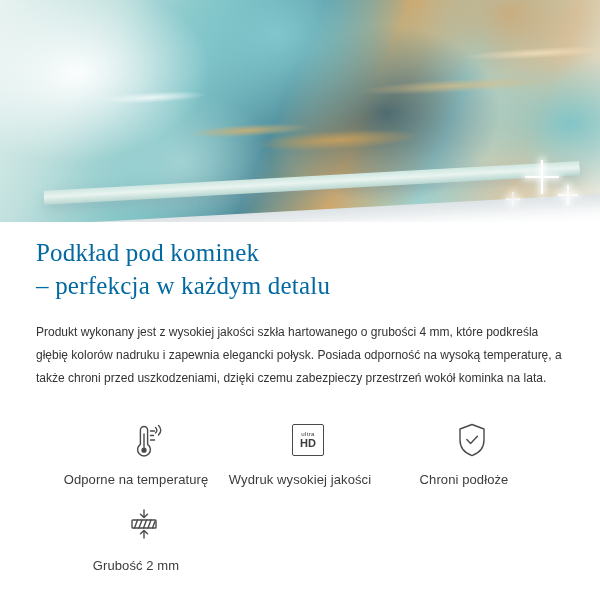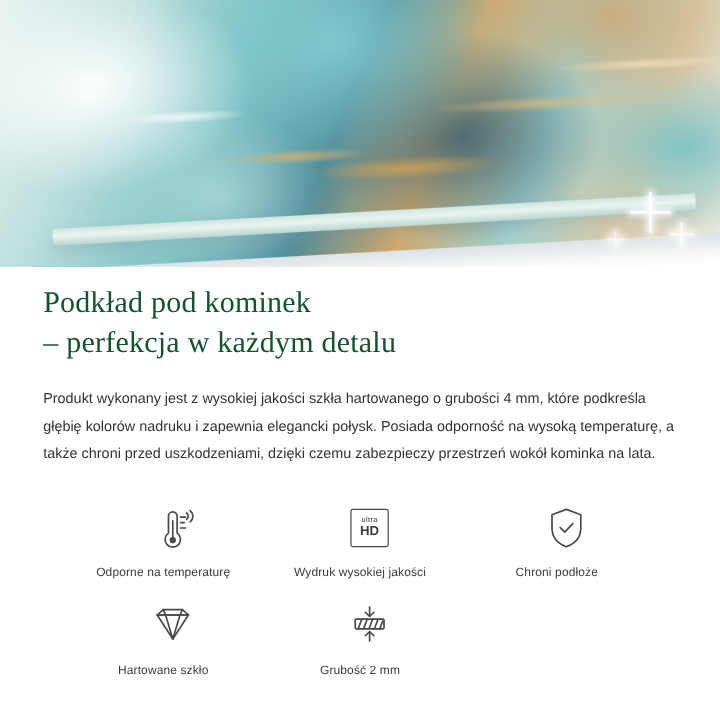--- a/index.html
+++ b/index.html
@@ -98,21 +98,21 @@
   .sparkle.s3 { left: 506px; top: 192px; width: 14px; height: 14px; opacity: 0.7; }
 
   
   .content {
     padding: 14px 36px 0 36px;
   }
   .headline {
     font-family: "Liberation Serif", serif;
     font-size: 25px;
     line-height: 1.33;
-    color: #14532d;
+    color: #0369a1;
     font-weight: normal;
     margin: 0;
     letter-spacing: 0.2px;
   }
   .headline .line2 { display: block; }
 
   .paragraph {
     margin: 18px 0 0 0;
     font-size: 12px;
     line-height: 1.95;
@@ -136,21 +136,21 @@
   }
   .feature-icon {
     height: 46px;
     display: flex;
     align-items: center;
     justify-content: center;
     padding-left: 16px;
   }
   .feature-label {
     margin-top: 9px;
-    font-size: 10px;
+    font-size: 13px;
     color: #3b3b3b;
     text-align: right;
     letter-spacing: 0.1px;
   }
   svg { display: block; }
   .stroke {
     fill: none;
     stroke: #4a4a4a;
     stroke-width: 1.4;
     stroke-linecap: round;
@@ -230,31 +230,20 @@
       <div class="feature">
         <div class="feature-icon">
           <svg width="40" height="42" viewBox="0 0 40 42" aria-hidden="true">
             <path class="stroke" d="M20 5.5 32 10v11c0 8-5.3 13.2-12 15.6C13.3 34.2 8 29 8 21V10l12-4.5z"></path>
             <path class="stroke" d="M14.8 20.6l3.8 3.9 6.8-7.2"></path>
           </svg>
         </div>
         <div class="feature-label">Chroni podłoże</div>
       </div>
 
-      <div class="feature">
-        <div class="feature-icon">
-          <svg width="42" height="38" viewBox="0 0 42 38" aria-hidden="true">
-            <path class="stroke" d="M8 9.5h26l-13 20-13-20z"></path>
-            <path class="stroke" d="M8 9.5l5-4.5h16l5 4.5"></path>
-            <path class="stroke" d="M13 5l2 4.5M29 5l-2 4.5M21 29.5l-6-20M21 29.5l6-20"></path>
-            <path class="stroke" d="M8 9.5h26"></path>
-          </svg>
-        </div>
-        <div class="feature-label">Hartowane szkło</div>
-      </div>
 
 
       <div class="feature">
         <div class="feature-icon">
           <svg width="42" height="40" viewBox="0 0 42 40" aria-hidden="true">
             <path class="stroke" d="M21 4v7"></path>
             <path class="stroke" d="M17.5 8.2 21 11.6l3.5-3.4"></path>
             <rect class="stroke" x="9" y="14" width="24" height="8" rx="0.8"></rect>
             <path class="stroke" d="M11.5 22l3-8M16 22l3-8M20.5 22l3-8M25 22l3-8M29.5 22l2.4-6.4"></path>
             <path class="stroke" d="M21 25v7"></path>

